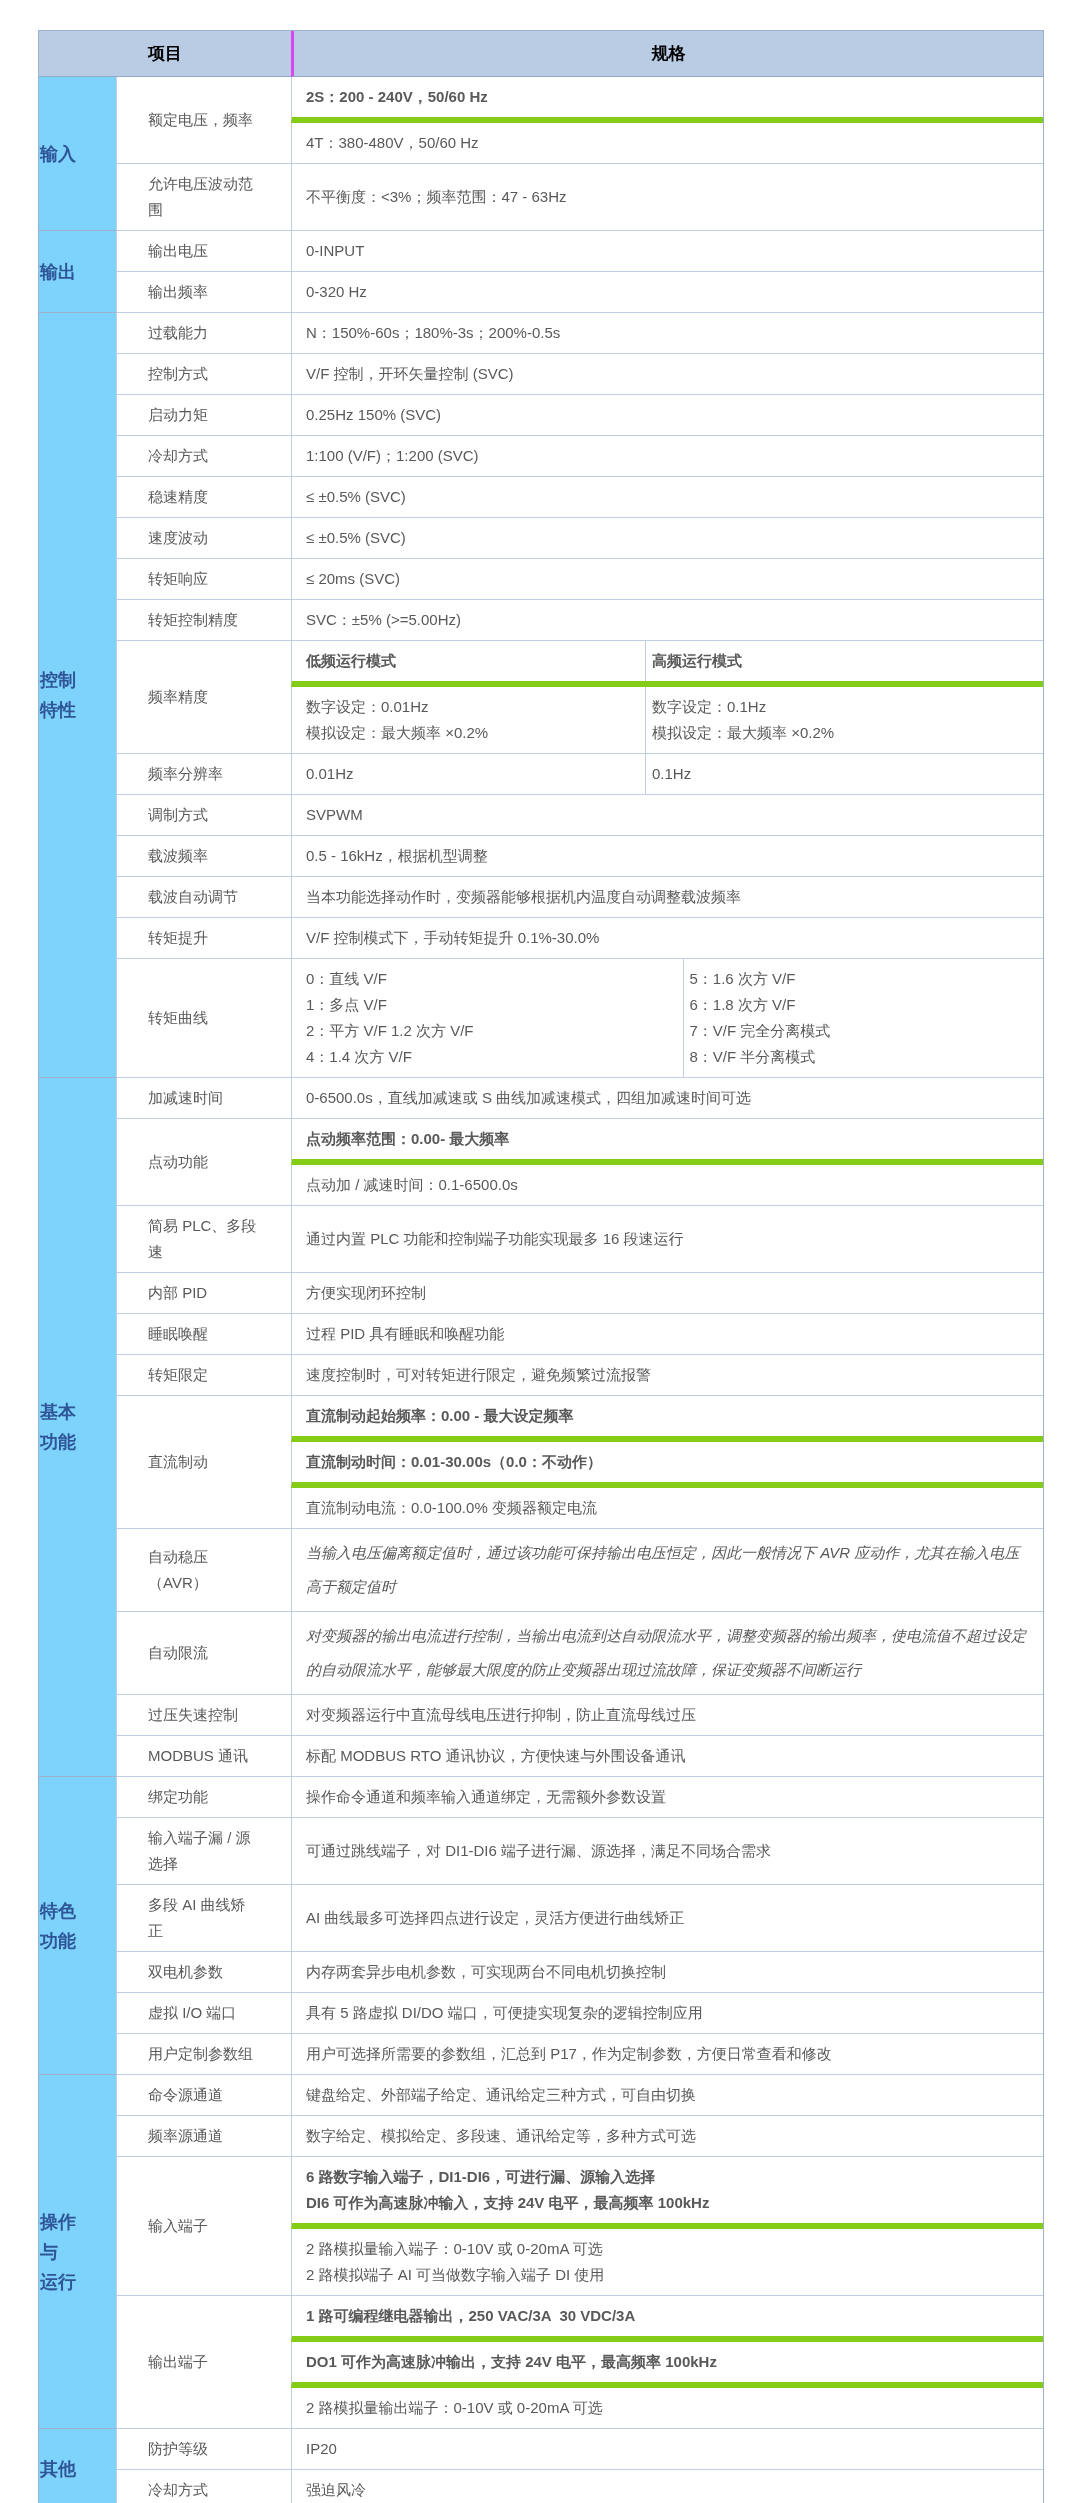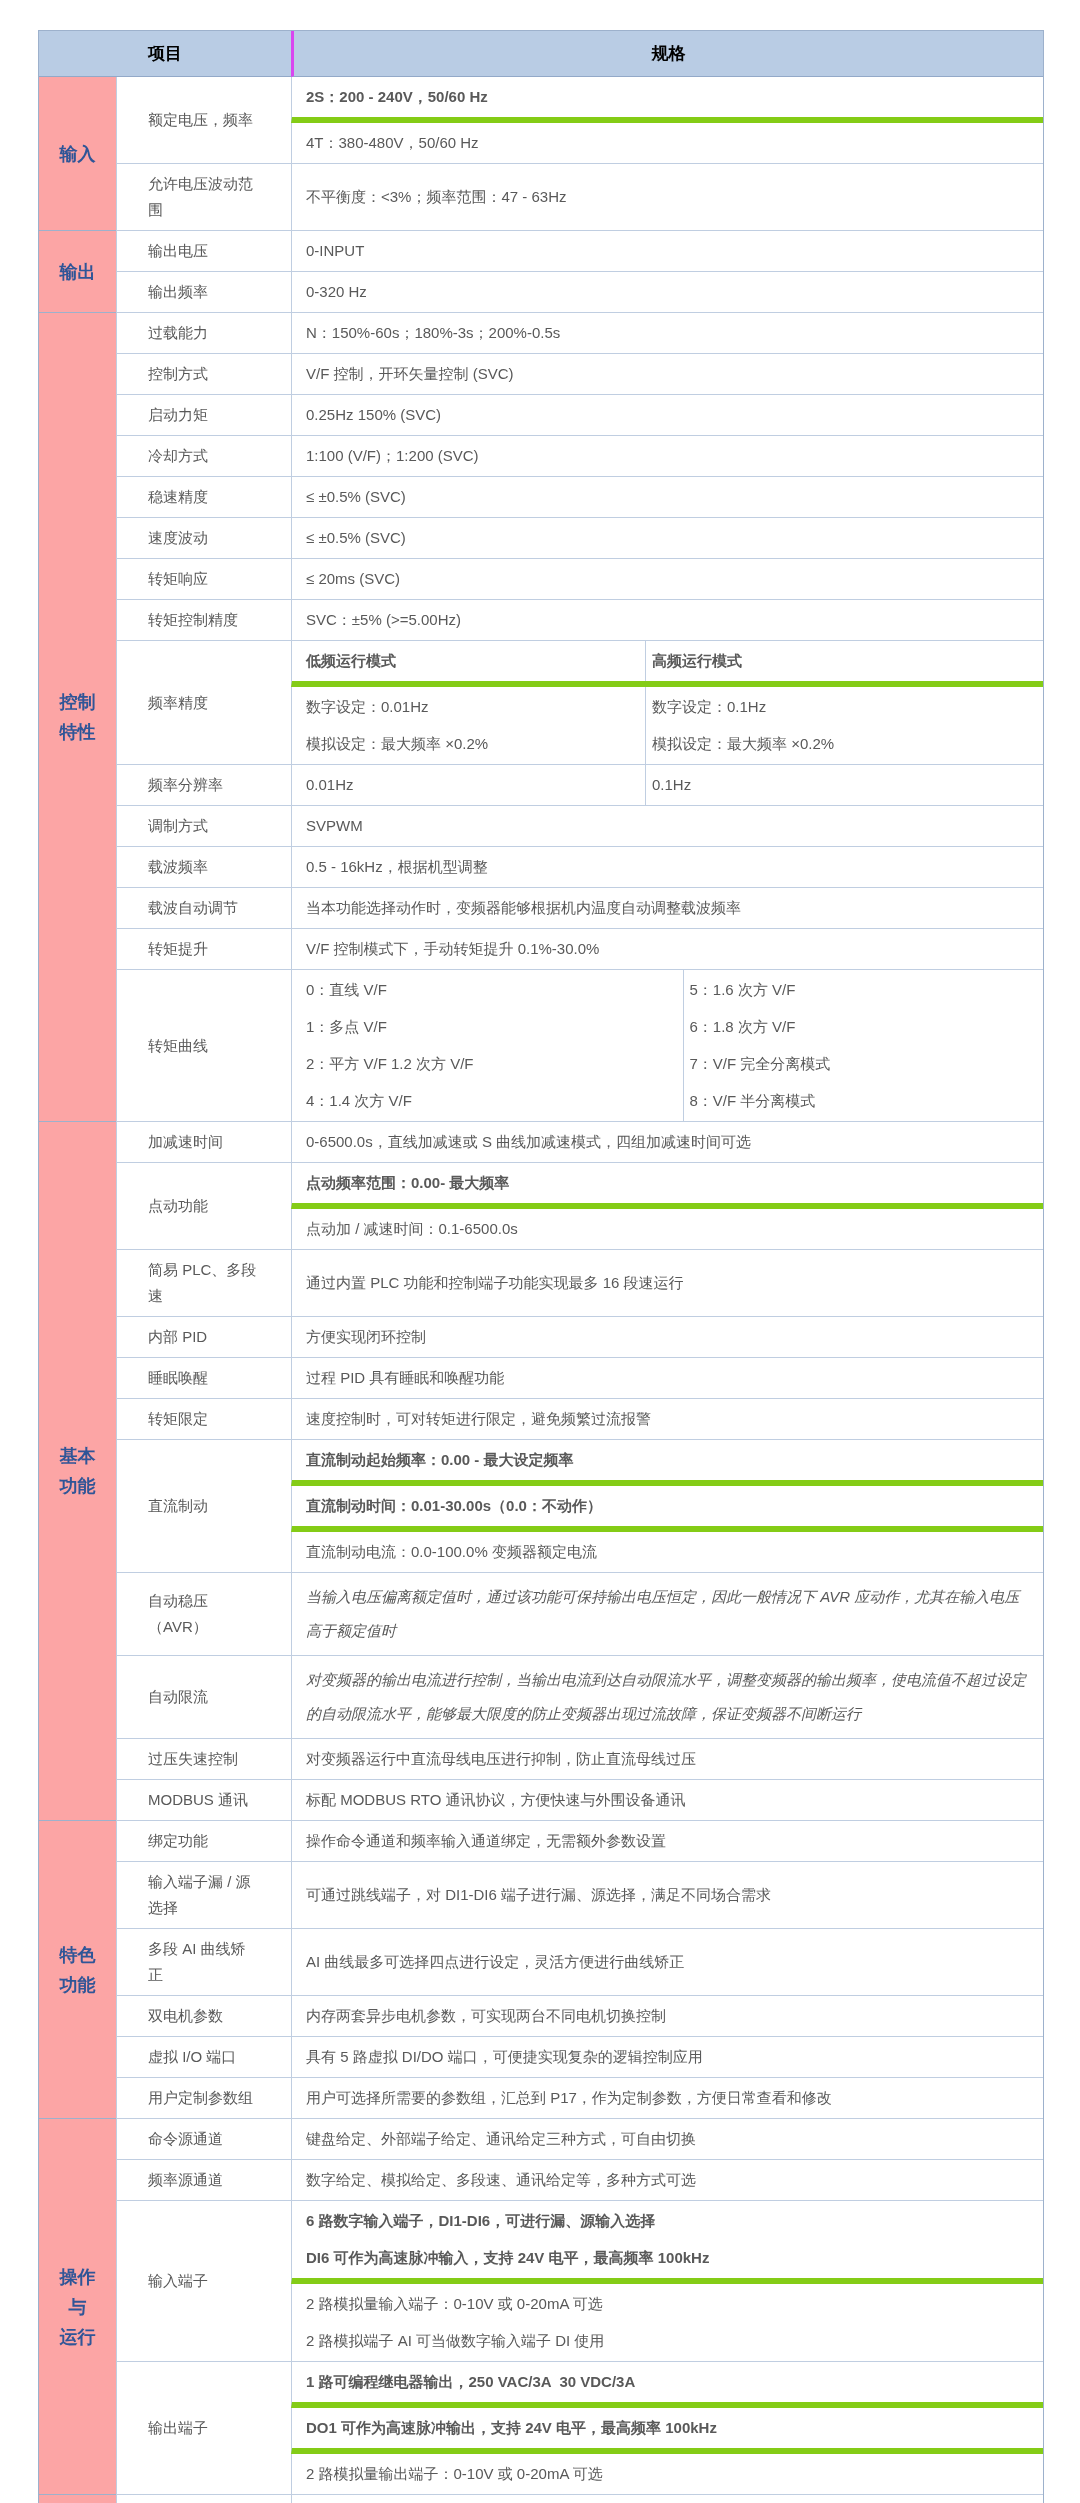--- a/index.html
+++ b/index.html
@@ -23,34 +23,34 @@
   th {
     background:#b9cce4; color:#000000;
     font-size:17px; font-weight:bold;
     padding:11px 6px; text-align:center;
     border-bottom:1px solid #93a9c8;
   }
   th.h-spec { border-left:3px solid #d946ef; }
 
   td { vertical-align:middle; border-bottom:1px solid #c0cee1; }
   td.g {
-    background:#fca5a5; color:#2f5597;
+    background:#7dd3fc; color:#2f5597;
     font-weight:bold; font-size:18px;
-    text-align:center;
+    text-align:left;
     border-bottom:1px solid #9db1cc;
   }
   td.g .gl { line-height:30px; }
   td.i { padding:7px 31px; border-left:1px solid #c0cee1; }
   td.v { padding:7px 14px; border-left:1px solid #c0cee1; }
   td.v0 { padding:0; border-left:1px solid #c0cee1; }
   td.lt { border-bottom:6px solid #84cc16;font-weight:bold; }
   td.end { border-bottom:none; }
 
   .line { line-height:26px; white-space:pre-wrap; }
-  .line + .line { margin-top:11px; }
+  .line + .line { }
   .tall .line { line-height:34px;font-style:italic; }
 
   .split { display:flex; align-items:stretch; width:100%; }
   .split > div { padding:7px 14px; box-sizing:border-box; }
   .split > .c1 { width:47%; }
   .split > .c2 { flex:1; border-left:1px solid #c0cee1;padding-left:6px; }
   .split.wide > .c1 { width:52%; }
 </style>
 </head>
 <body>

